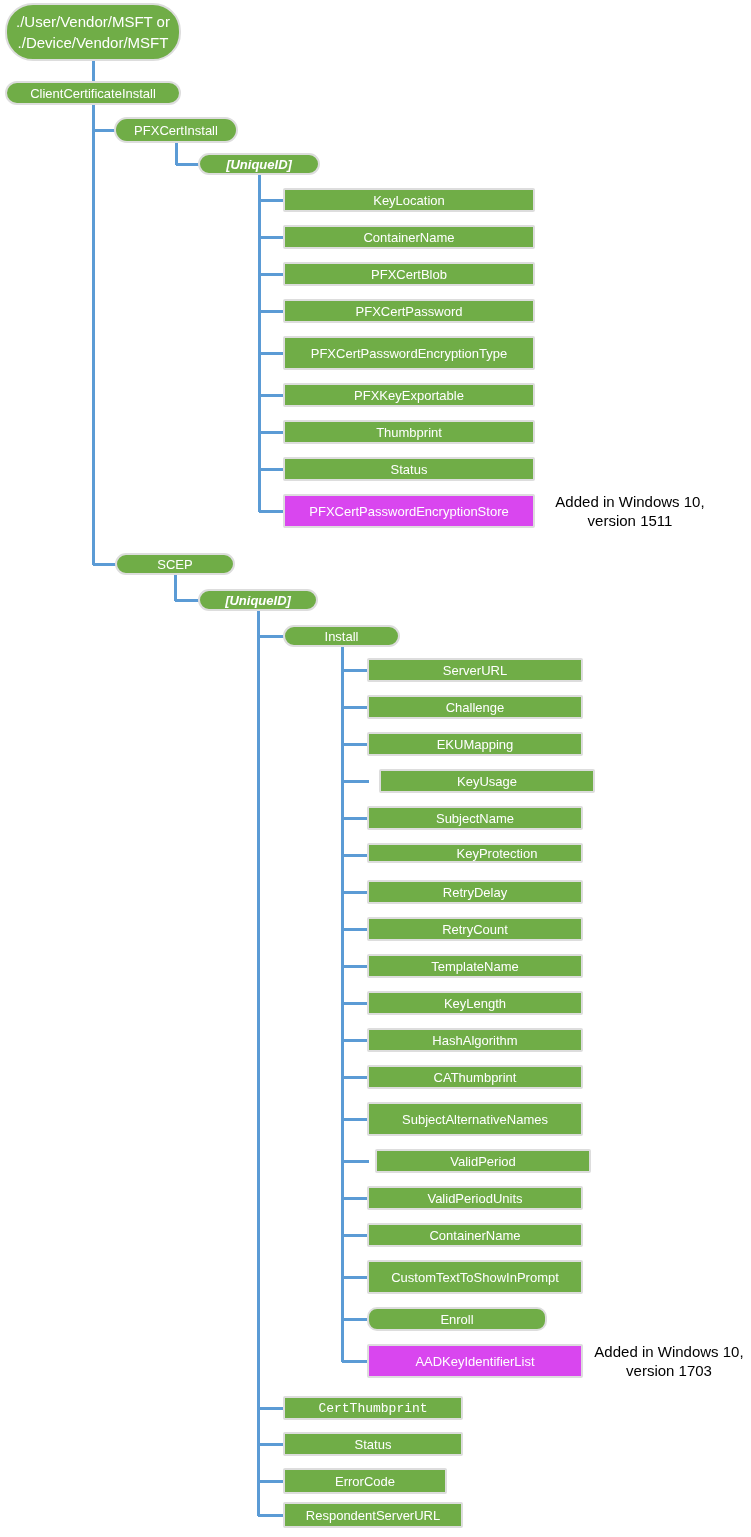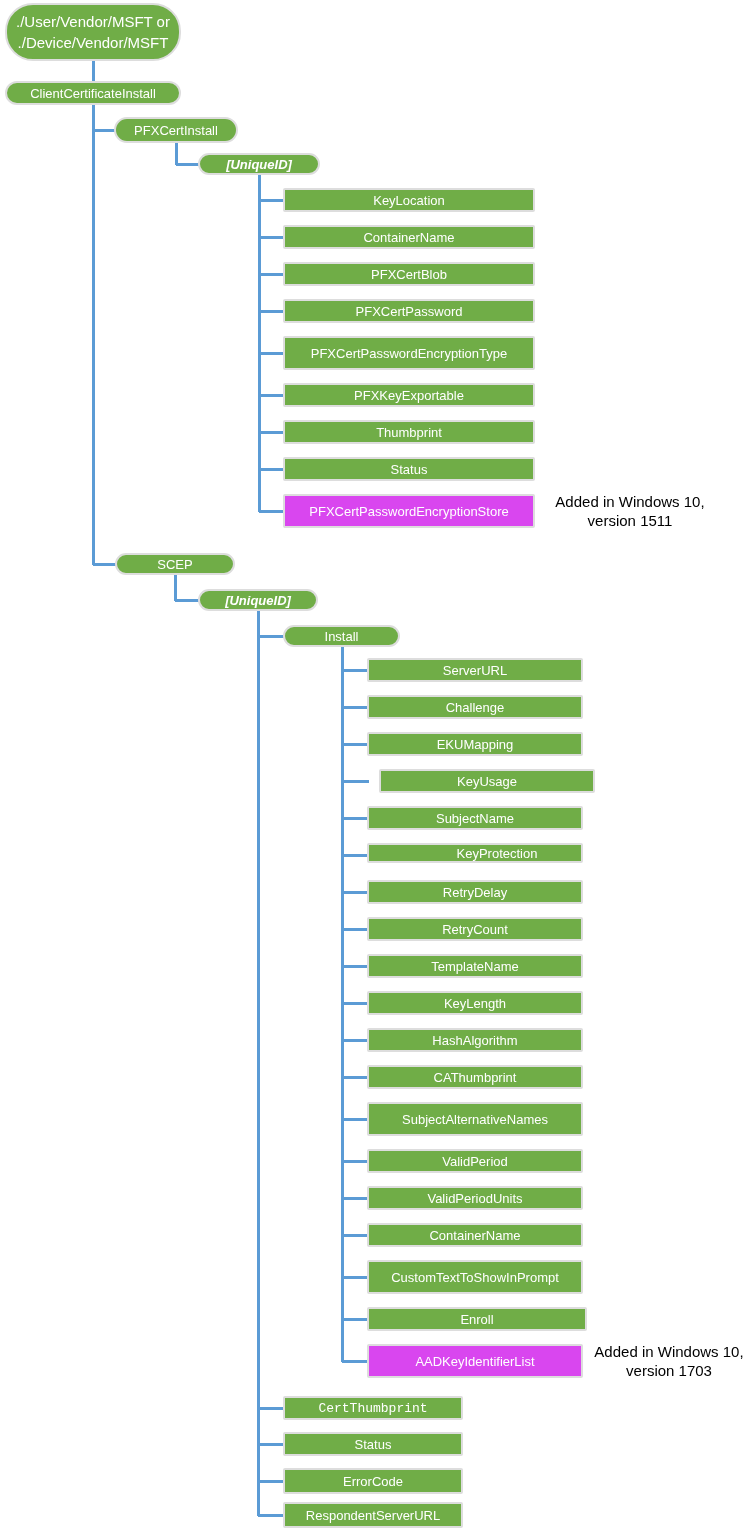--- a/index.html
+++ b/index.html
@@ -95,24 +95,24 @@
     <div class="node rect green" style="left: 367px; top: 769px; width: 216px; height: 24px; margin-left: 12px;">KeyUsage</div>
     <div class="node rect green" style="left: 367px; top: 806px; width: 216px; height: 24px;">SubjectName</div>
     <div class="node rect green" style="left: 367px; top: 843px; width: 216px; height: 20px; padding-left: 44px;">KeyProtection</div>
     <div class="node rect green" style="left: 367px; top: 880px; width: 216px; height: 24px;">RetryDelay</div>
     <div class="node rect green" style="left: 367px; top: 917px; width: 216px; height: 24px;">RetryCount</div>
     <div class="node rect green" style="left: 367px; top: 954px; width: 216px; height: 24px;">TemplateName</div>
     <div class="node rect green" style="left: 367px; top: 991px; width: 216px; height: 24px;">KeyLength</div>
     <div class="node rect green" style="left: 367px; top: 1028px; width: 216px; height: 24px;">HashAlgorithm</div>
     <div class="node rect green" style="left: 367px; top: 1065px; width: 216px; height: 24px;">CAThumbprint</div>
     <div class="node rect green" style="left: 367px; top: 1102px; width: 216px; height: 34px;">SubjectAlternativeNames</div>
-    <div class="node rect green" style="left: 367px; top: 1149px; width: 216px; height: 24px;">ValidPeriod</div>
+    <div class="node rect green" style="left: 375px; top: 1149px; width: 216px; height: 24px;">ValidPeriod</div>
     <div class="node rect green" style="left: 367px; top: 1186px; width: 216px; height: 24px;">ValidPeriodUnits</div>
     <div class="node rect green" style="left: 367px; top: 1223px; width: 216px; height: 24px;">ContainerName</div>
     <div class="node rect green" style="left: 367px; top: 1260px; width: 216px; height: 34px;">CustomTextToShowInPrompt</div>
-    <div class="node rect green" style="left: 367px; top: 1307px; width: 220px; height: 24px;">Enroll</div>
+    <div class="node rect green" style="left: 367px; top: 1307px; width: 180px; height: 24px; border-radius: 10px;">Enroll</div>
     <div class="node rect blue" style="left: 367px; top: 1344px; width: 216px; height: 34px;">AADKeyIdentifierList</div>
     <div class="annotation" style="left: 588px; top: 1342px; width: 162px;">Added in Windows 10, version 1703</div>
     <div class="node rect green" style="left: 283px; top: 1396px; width: 180px; height: 24px; font-family: Liberation Mono, monospace;">CertThumbprint</div>
     <div class="node rect green" style="left: 283px; top: 1432px; width: 180px; height: 24px;">Status</div>
-    <div class="node rect green" style="left: 283px; top: 1468px; width: 180px; height: 26px;">ErrorCode</div>
+    <div class="node rect green" style="left: 283px; top: 1468px; width: 164px; height: 26px;">ErrorCode</div>
     <div class="node rect green" style="left: 283px; top: 1502px; width: 180px; height: 26px;">RespondentServerURL</div>
   </div>
 
 </body></html>

